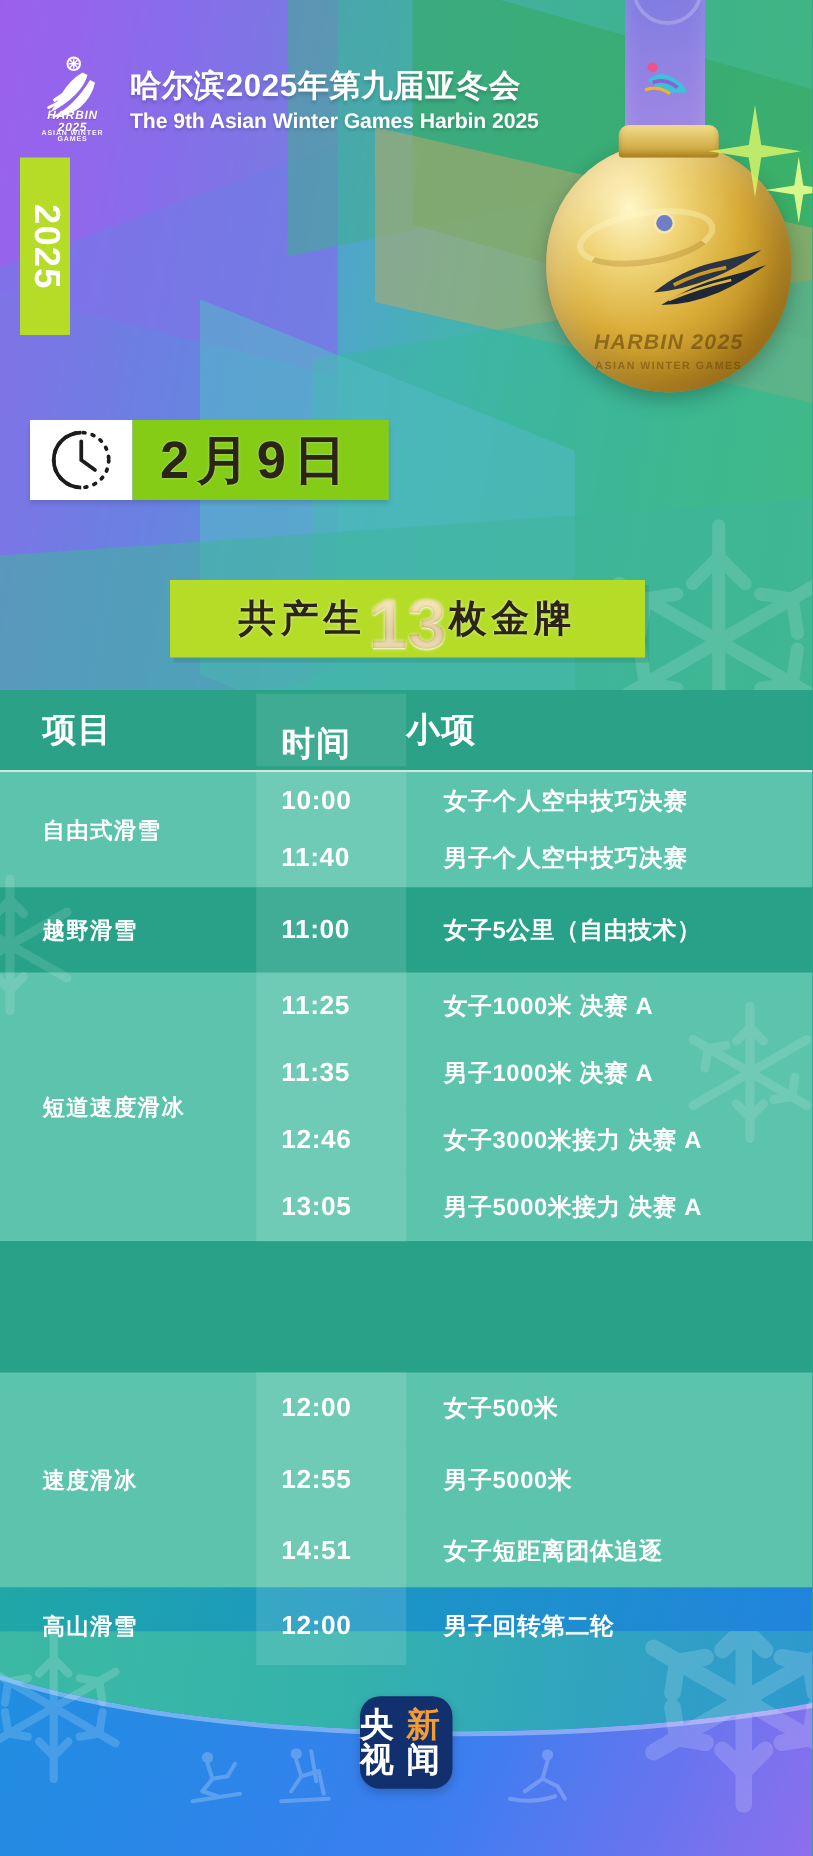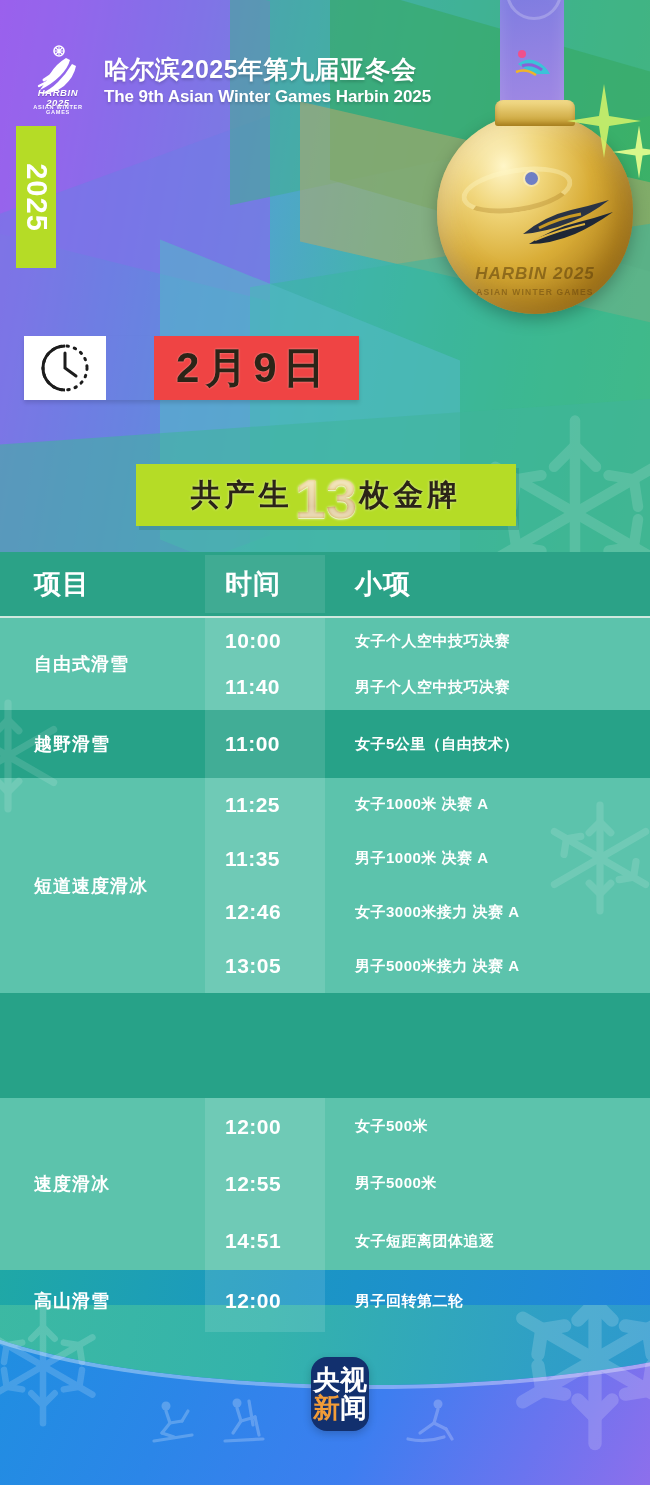--- a/index.html
+++ b/index.html
@@ -110,25 +110,24 @@
   .datechip {
     position: absolute; left: 24px; top: 336px;
     height: 64px; display: flex; align-items: stretch;
     box-shadow: 0 3px 4px rgba(0,0,0,.13);
   }
   .datechip .clockbox {
     width: 82px; background:#ffffff;
     display:flex; align-items:center; justify-content:center;
   }
   .datechip .datetxt {
-    background:#ef4444; color:#2b2417;
+    background:#84cc16; color:#2b2417;
     font-size: 42px; font-weight: bold; letter-spacing: 6px;
     display:flex; align-items:center; padding: 0 28px 0 22px;
     text-shadow: 0 0 2px rgba(255,255,255,.55);
-    margin-left: 48px;
   }
 
   
   .goldbanner {
     position: absolute; left: 136px; top: 464px;
     width: 380px; height: 62px;
     background:#b5dc26;
     display:flex; align-items:center; justify-content:center;
     box-shadow: 3px 4px 0 rgba(31,106,92,.22);
   }
@@ -216,22 +215,22 @@
   .table {
     position: absolute; left: 0; top: 552px; width: 650px;
   }
   .thead {
     display:flex; height: 66px; align-items:center;
     background: #2ba287;
     border-bottom: 2px solid #cfe9df;
   }
   .thead .c1 { width: 205px; padding-left: 34px; }
   .thead .c2 { width: 120px; background: rgba(255,255,255,.10); height:58px;
-               display:flex; align-items:center; padding-left: 20px; }
-  .thead .c3 { flex:1; padding-left: 30px; }
+               display:flex; align-items:flex-end; padding-left: 20px; }
+  .thead .c3 { flex:1; }
   .thead div span {
     color:#ffffff; font-size: 27px; font-weight: bold; letter-spacing: 1px;
   }
   .trow { display:flex; position: relative; }
   .trow.dark  { background:#27a288; }
   .trow.light { background:#5cc3ac; }
   .trow.last  { background: linear-gradient(100deg,#1fa8a6 0%,#1b96c4 45%,#2184dd 100%); }
   .trow .sport {
     width: 205px; display:flex; align-items:center;
     padding-left: 34px; position: relative; z-index: 2;
@@ -244,45 +243,44 @@
   .trow .time {
     width: 120px; background: rgba(255,255,255,.12);
     align-self: stretch; display:flex; align-items:center;
     padding-left: 20px; position: relative; z-index: 2;
   }
   .trow .time span {
     color:#ffffff; font-size: 21px; font-weight: bold; letter-spacing: .5px;
   }
   .trow .ev { flex:1; padding-left: 30px; position: relative; z-index: 2; }
   .trow .ev span {
-    color:#ffffff; font-size: 15px; font-weight: bold; letter-spacing: .5px;
+    color:#ffffff; font-size: 19px; font-weight: bold; letter-spacing: .5px;
   }
   .rowsnow { position:absolute; opacity:.12; z-index:1; pointer-events:none; }
 
   
   .footer {
     position:absolute; left:0; bottom:0; width:650px; height: 180px;
     background: linear-gradient(115deg, #1f8fe0 0%, #2b86e8 30%, #3d7ef0 58%, #6a74ef 82%, #8d6fec 100%);
     overflow:hidden;
   }
   .footer .sweep {
     position:absolute; left:-80px; top:-130px; width: 900px; height: 210px;
     border-radius: 0 0 50% 50%;
     background: linear-gradient(100deg,#3fbba0 0%,#34b3ab 40%,#2f9fc6 70%,#2a90da 100%);
     box-shadow: 0 4px 0 rgba(255,255,255,.35);
   }
   .footer .pict { position:absolute; opacity:.22; }
   .footer .fsnow { position:absolute; opacity:.16; }
   .cctv {
     position:absolute; left: 288px; top: 52px;
-    width: 58px; height: 74px; border-radius: 16px;
+    width: 74px; height: 74px; border-radius: 16px;
     background:#12306e;
-    display:flex; flex-direction:column; align-items:center; justify-content:center;
+    display:flex; flex-direction:row; align-items:center; justify-content:center;
     box-shadow: 0 3px 8px rgba(0,0,0,.2);
-    margin-left: 23px;
   }
   .cctv .r1 { color:#ffffff; font-size: 27px; font-weight:bold; line-height:1.05; letter-spacing:0; }
   .cctv .r2 { font-size: 27px; font-weight:bold; line-height:1.05; }
   .cctv .r2 .a { color:#f29c38; }
   .cctv .r2 .b { color:#ffffff; }
 </style>
 </head>
 <body>
 
 <div id="poster">

